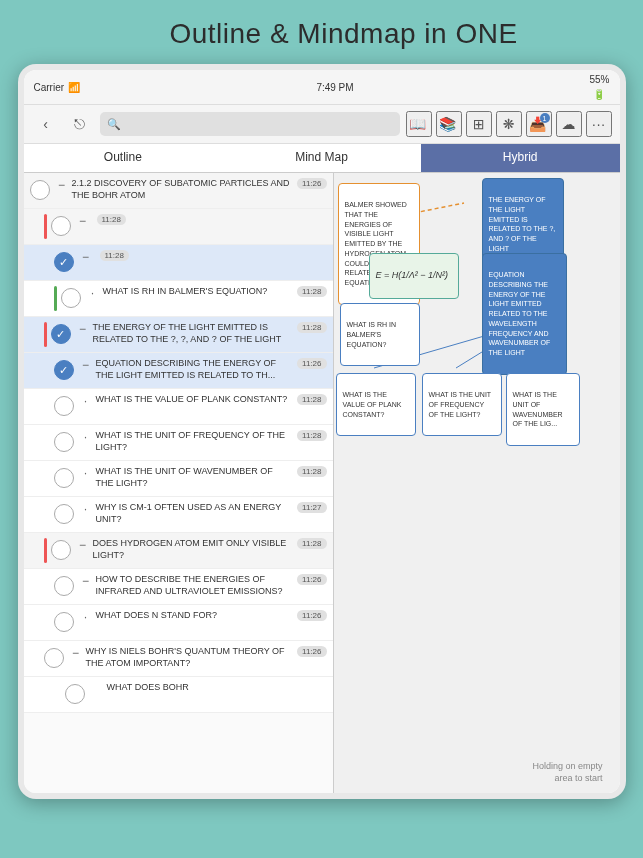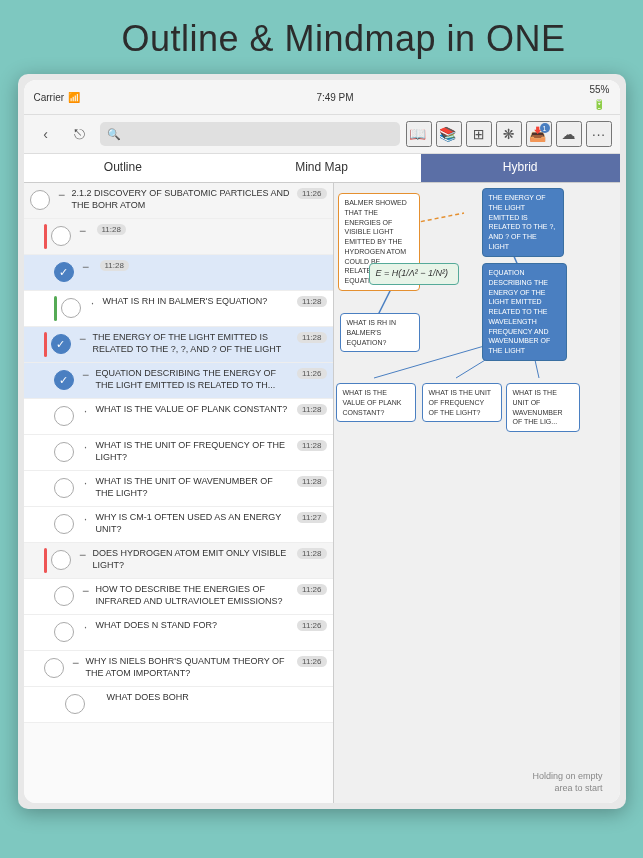--- a/index.html
+++ b/index.html
@@ -7,32 +7,32 @@
       width: 643px;
       height: 858px;
       background-color: #7ec8c0;
       font-family: -apple-system, 'Helvetica Neue', Arial, sans-serif;
       overflow: hidden;
     }
 
     .app-title {
       text-align: center;
       color: #2c2c2c;
-      font-size: 36px;
+      font-size: 28px;
       font-weight: 300;
       padding: 18px 0 14px 0;
       letter-spacing: 0.5px;
       margin-left: 44px;
     }
 
     .ipad-frame {
       width: 608px;
       margin: 0 auto;
       background: #e8e8e8;
-      border-radius: 10px;
+      border-radius: 18px;
       padding: 6px;
       box-shadow: 0 4px 20px rgba(0,0,0,0.3);
     }
 
     .ipad-inner {
       background: #fff;
       border-radius: 12px;
       overflow: hidden;
     }
 
@@ -215,21 +215,21 @@
       background: #f0f0f0;
       position: relative;
       overflow: hidden;
     }
 
     .mm-node {
       position: absolute;
       border: 1.5px solid #4a7fc1;
       border-radius: 4px;
       background: white;
-      padding: 4px 6px;
+      padding: 16px 6px;
       font-size: 7.5px;
       color: #333;
       line-height: 1.3;
       text-transform: uppercase;
     }
     .mm-node.blue { background: #4a7fc1; color: white; border-color: #3a6fa1; }
     .mm-node.orange-border { border-color: #e59030; }
     .mm-node.formula {
       background: #e8f4e8;
       border-color: #5a9;

